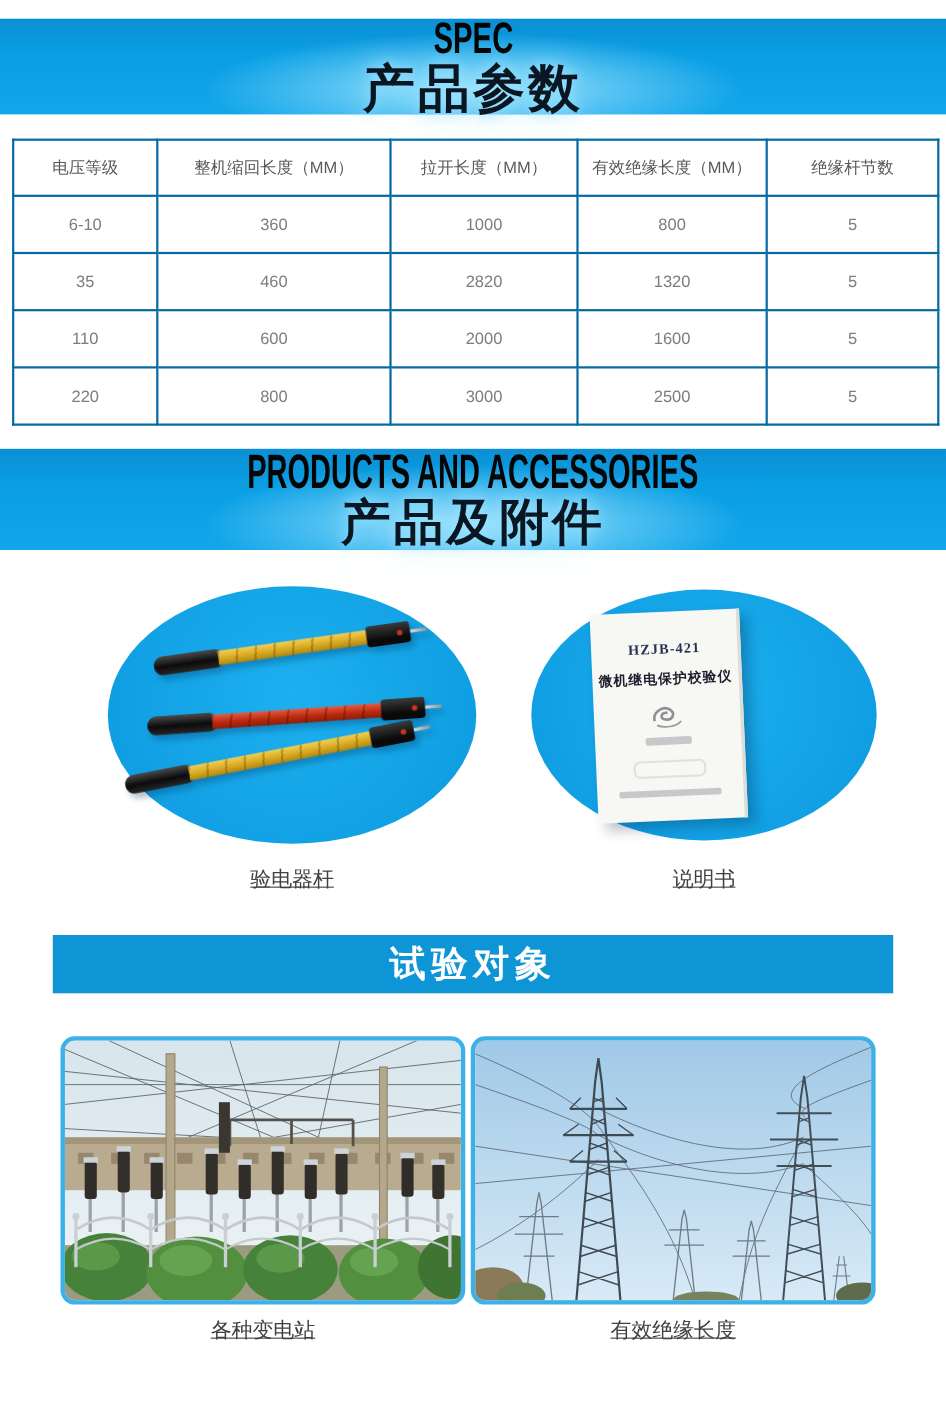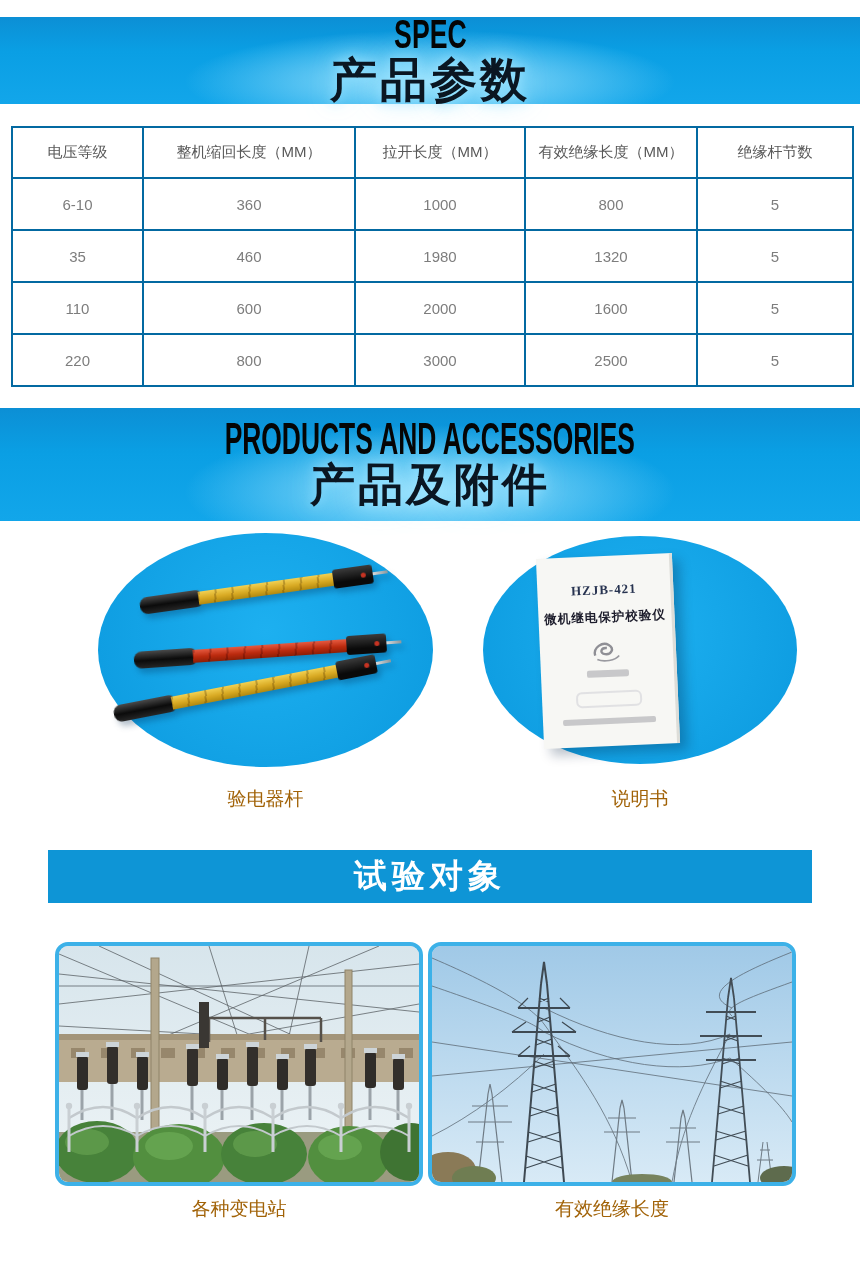--- a/index.html
+++ b/index.html
@@ -6,21 +6,21 @@
   .page{position:relative;width:860px;height:1275px;background:#fff;overflow:hidden;
         font-family:"Liberation Sans","DejaVu Sans",sans-serif;}
 
   
   .banner{position:absolute;left:0;width:860px;display:flex;flex-direction:column;
           align-items:center;justify-content:center;
           background:
             radial-gradient(46% 95% at 50% 74%, rgba(170,232,255,.95) 0%, rgba(170,232,255,0) 62%),
             linear-gradient(180deg,#0c8fd5 0%,#0a9fe4 40%,#12a6ea 100%);}
   .banner1{top:17px;height:87px;}
-  .banner2{top:408px;height:113px;}
+  .banner2{top:408px;height:92px;}
   .banner .en{display:inline-block;font-weight:bold;color:#050505;font-size:37px;line-height:1;
               transform:scaleX(.72) scaleY(1.08);letter-spacing:0;}
   .banner2 .en{font-size:40px;transform:scaleX(.66) scaleY(1.1);}
   .banner .zh{display:inline-block;font-weight:bold;color:#0a1622;font-size:47px;line-height:1.08;
               letter-spacing:3px;margin-top:2px;
               text-shadow:0 0 12px rgba(150,226,255,.95),0 0 26px rgba(150,226,255,.8);}
   .banner2 .zh{font-size:45px;}
 
   
   table.spec{position:absolute;left:11px;top:126px;width:841px;border-collapse:collapse;
@@ -66,21 +66,21 @@
   .booklet .btitle{margin-top:11px;text-align:center;font-weight:bold;font-size:12.5px;
        color:#1d1d2c;letter-spacing:1px;}
   .booklet .logo{display:block;margin:13px auto 0;}
   .smudge{background:#9a9aa0;opacity:.5;border-radius:2px;}
   .smudge1{width:42px;height:7px;margin:5px auto 0;}
   .watermark{width:62px;height:12px;margin:14px auto 0;border:2px solid #dadade;border-radius:6px;
        opacity:.75;}
   .company{position:absolute;left:20px;right:20px;bottom:22px;height:6px;}
 
   
-  .caption{position:absolute;text-align:center;font-size:19px;color:#a16207;}
+  .caption{position:absolute;text-align:center;font-size:19px;color:#404040;text-decoration:underline;}
   .cap-tester{left:98px;top:786px;width:335px;}
   .cap-manual{left:483px;top:786px;width:314px;}
   .cap-substation{left:55px;top:1196px;width:368px;}
   .cap-powerline{left:428px;top:1196px;width:368px;}
 
   
   .banner3{position:absolute;left:48px;top:850px;width:764px;height:53px;background:#0e95d6;
        display:flex;align-items:center;justify-content:center;}
   .banner3 .t{color:#ffffff;font-weight:bold;font-size:33px;letter-spacing:5px;}
 
@@ -120,21 +120,21 @@
     <tr>
       <td>6-10</td>
       <td>360</td>
       <td>1000</td>
       <td>800</td>
       <td>5</td>
     </tr>
     <tr>
       <td>35</td>
       <td>460</td>
-      <td>1980</td>
+      <td>2820</td>
       <td>1320</td>
       <td>5</td>
     </tr>
     <tr>
       <td>110</td>
       <td>600</td>
       <td>2000</td>
       <td>1600</td>
       <td>5</td>
     </tr>

